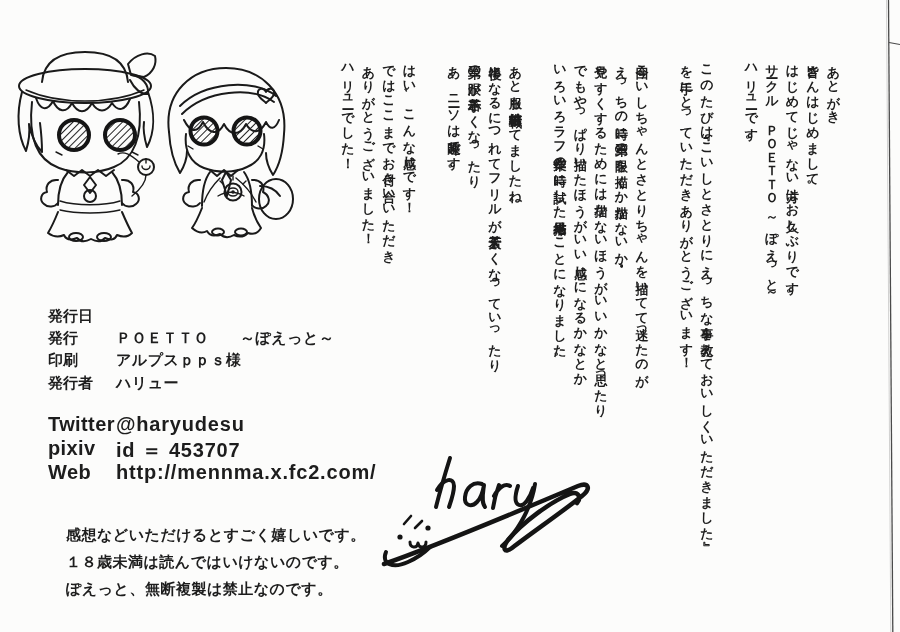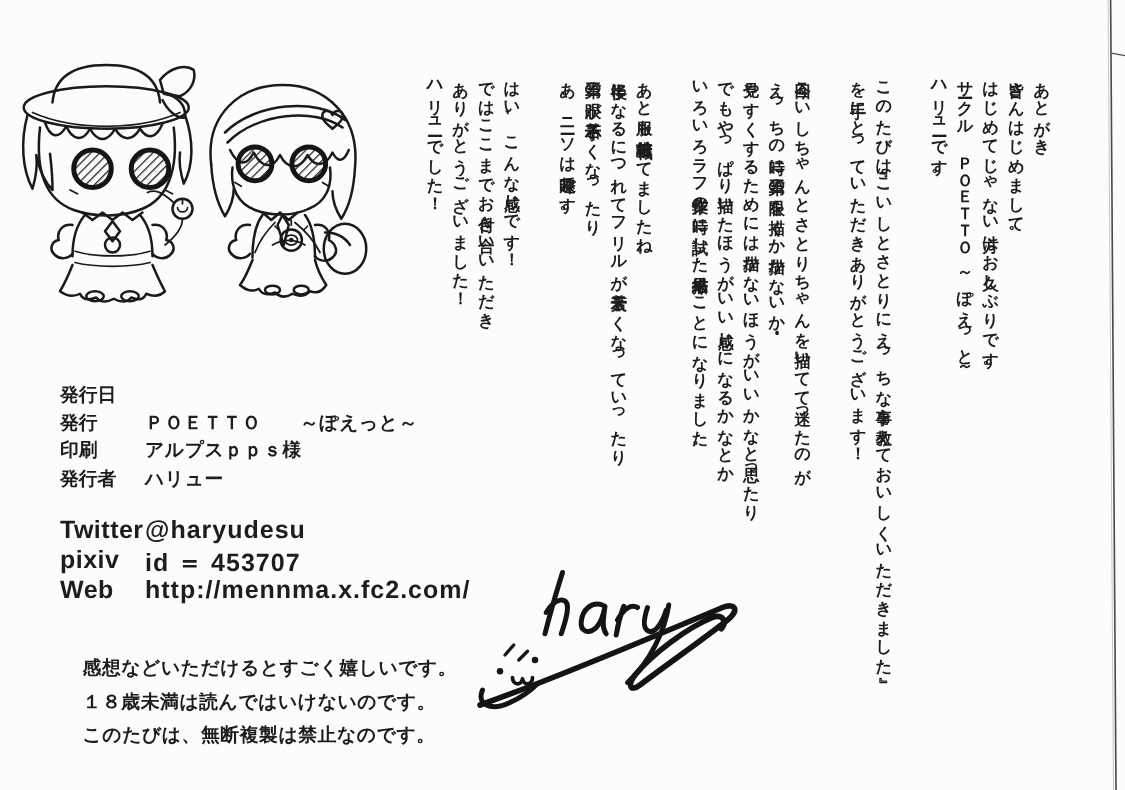--- a/index.html
+++ b/index.html
@@ -168,21 +168,21 @@
       </div>
       <div class="crow">
         <span class="lbl">Web</span>
         <span class="val">http://mennma.x.fc2.com/</span>
       </div>
     </div>
 
   <div id="notes">
       <div class="note-line">感想などいただけるとすごく嬉しいです。</div>
       <div class="note-line">１８歳未満は読んではいけないのです。</div>
-      <div class="note-line">このたびは、無断複製は禁止なのです。</div>
+      <div class="note-line">ぽえっと、無断複製は禁止なのです。</div>
     </div>
 
   <svg id="sig-svg" width="235" height="145" viewBox="0 0 235 145">
     <title>hary</title>
     <g>
       <path class="sig" stroke-width="4" d="M 84 12 C 79 28 74 45 70 61"></path>
       <path class="sig" stroke-width="4" d="M 71 44 C 78 32 88 31 88 40 C 88 47 85 55 83 61"></path>
       <path class="sig" stroke-width="4" d="M 116 38 C 107 35 100 42 99 51 C 98 59 105 62 111 56 C 115 52 117 45 118 39 C 117 47 115 56 119 61"></path>
       <path class="sig" stroke-width="4" d="M 133 39 C 130 47 128 55 127 62 M 128 50 C 133 41 139 37 144 40"></path>
       <path class="sig" stroke-width="4" d="M 152 40 C 149 49 148 57 153 59 C 158 61 164 52 167 42"></path>

